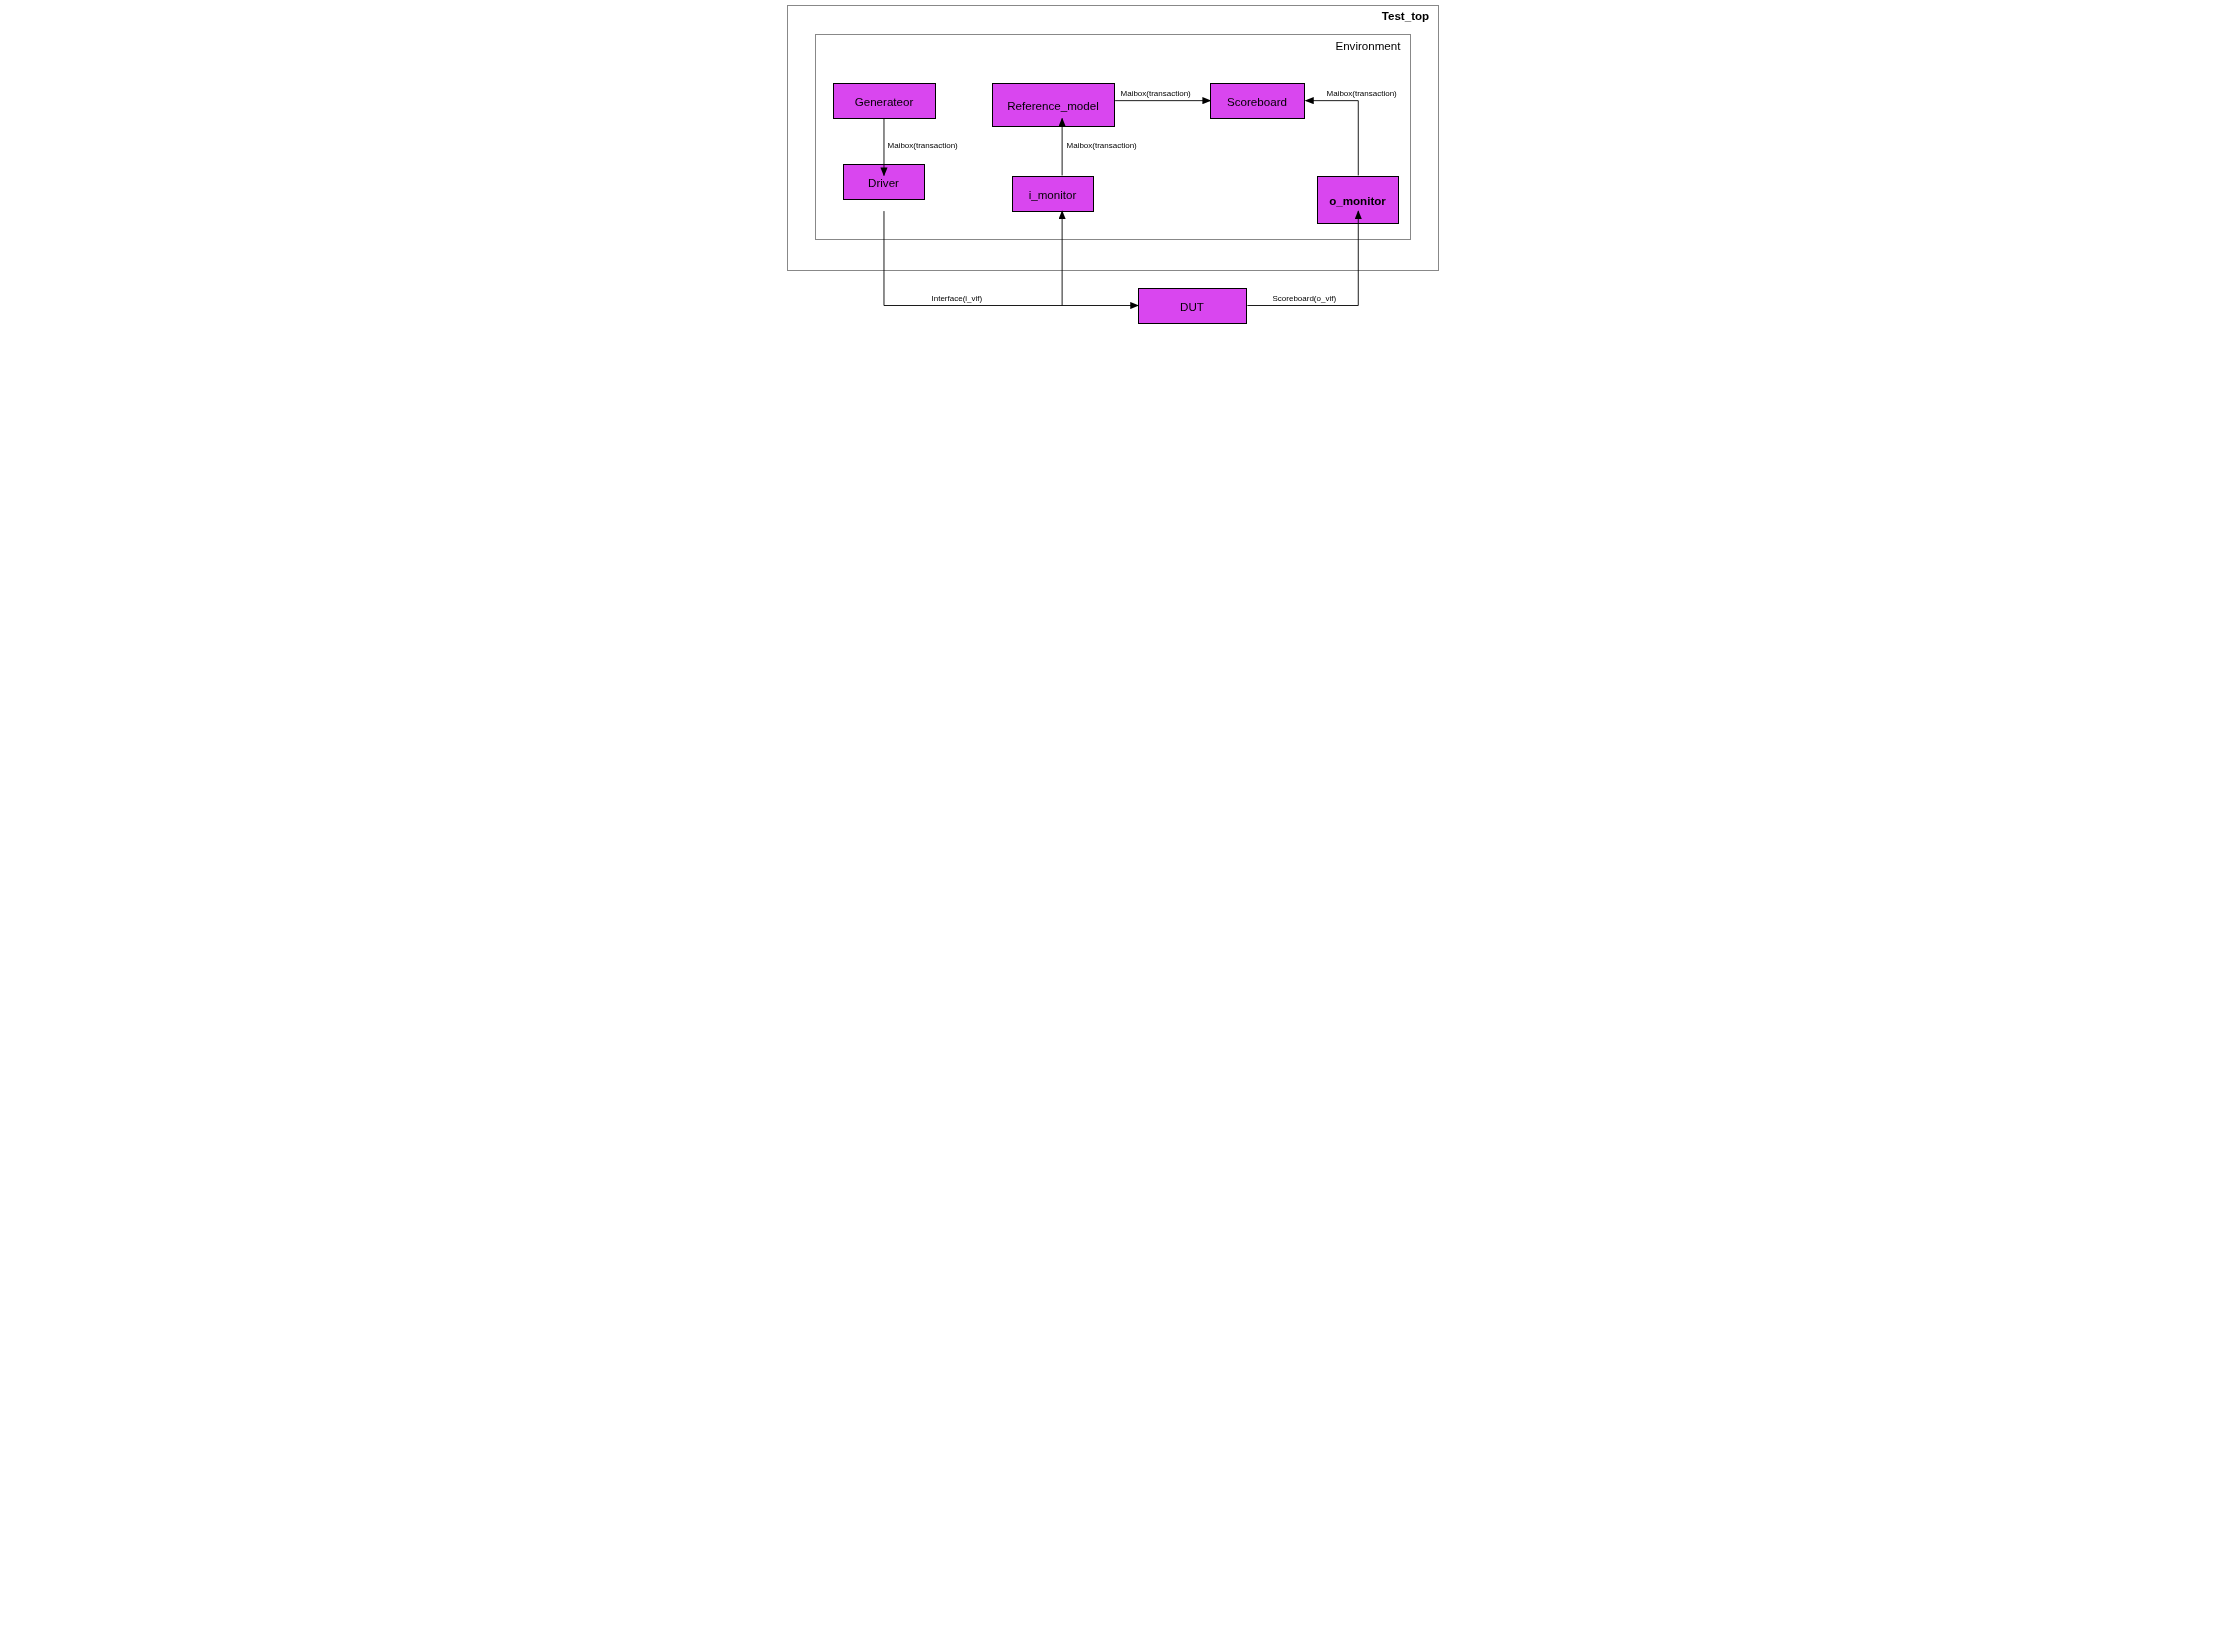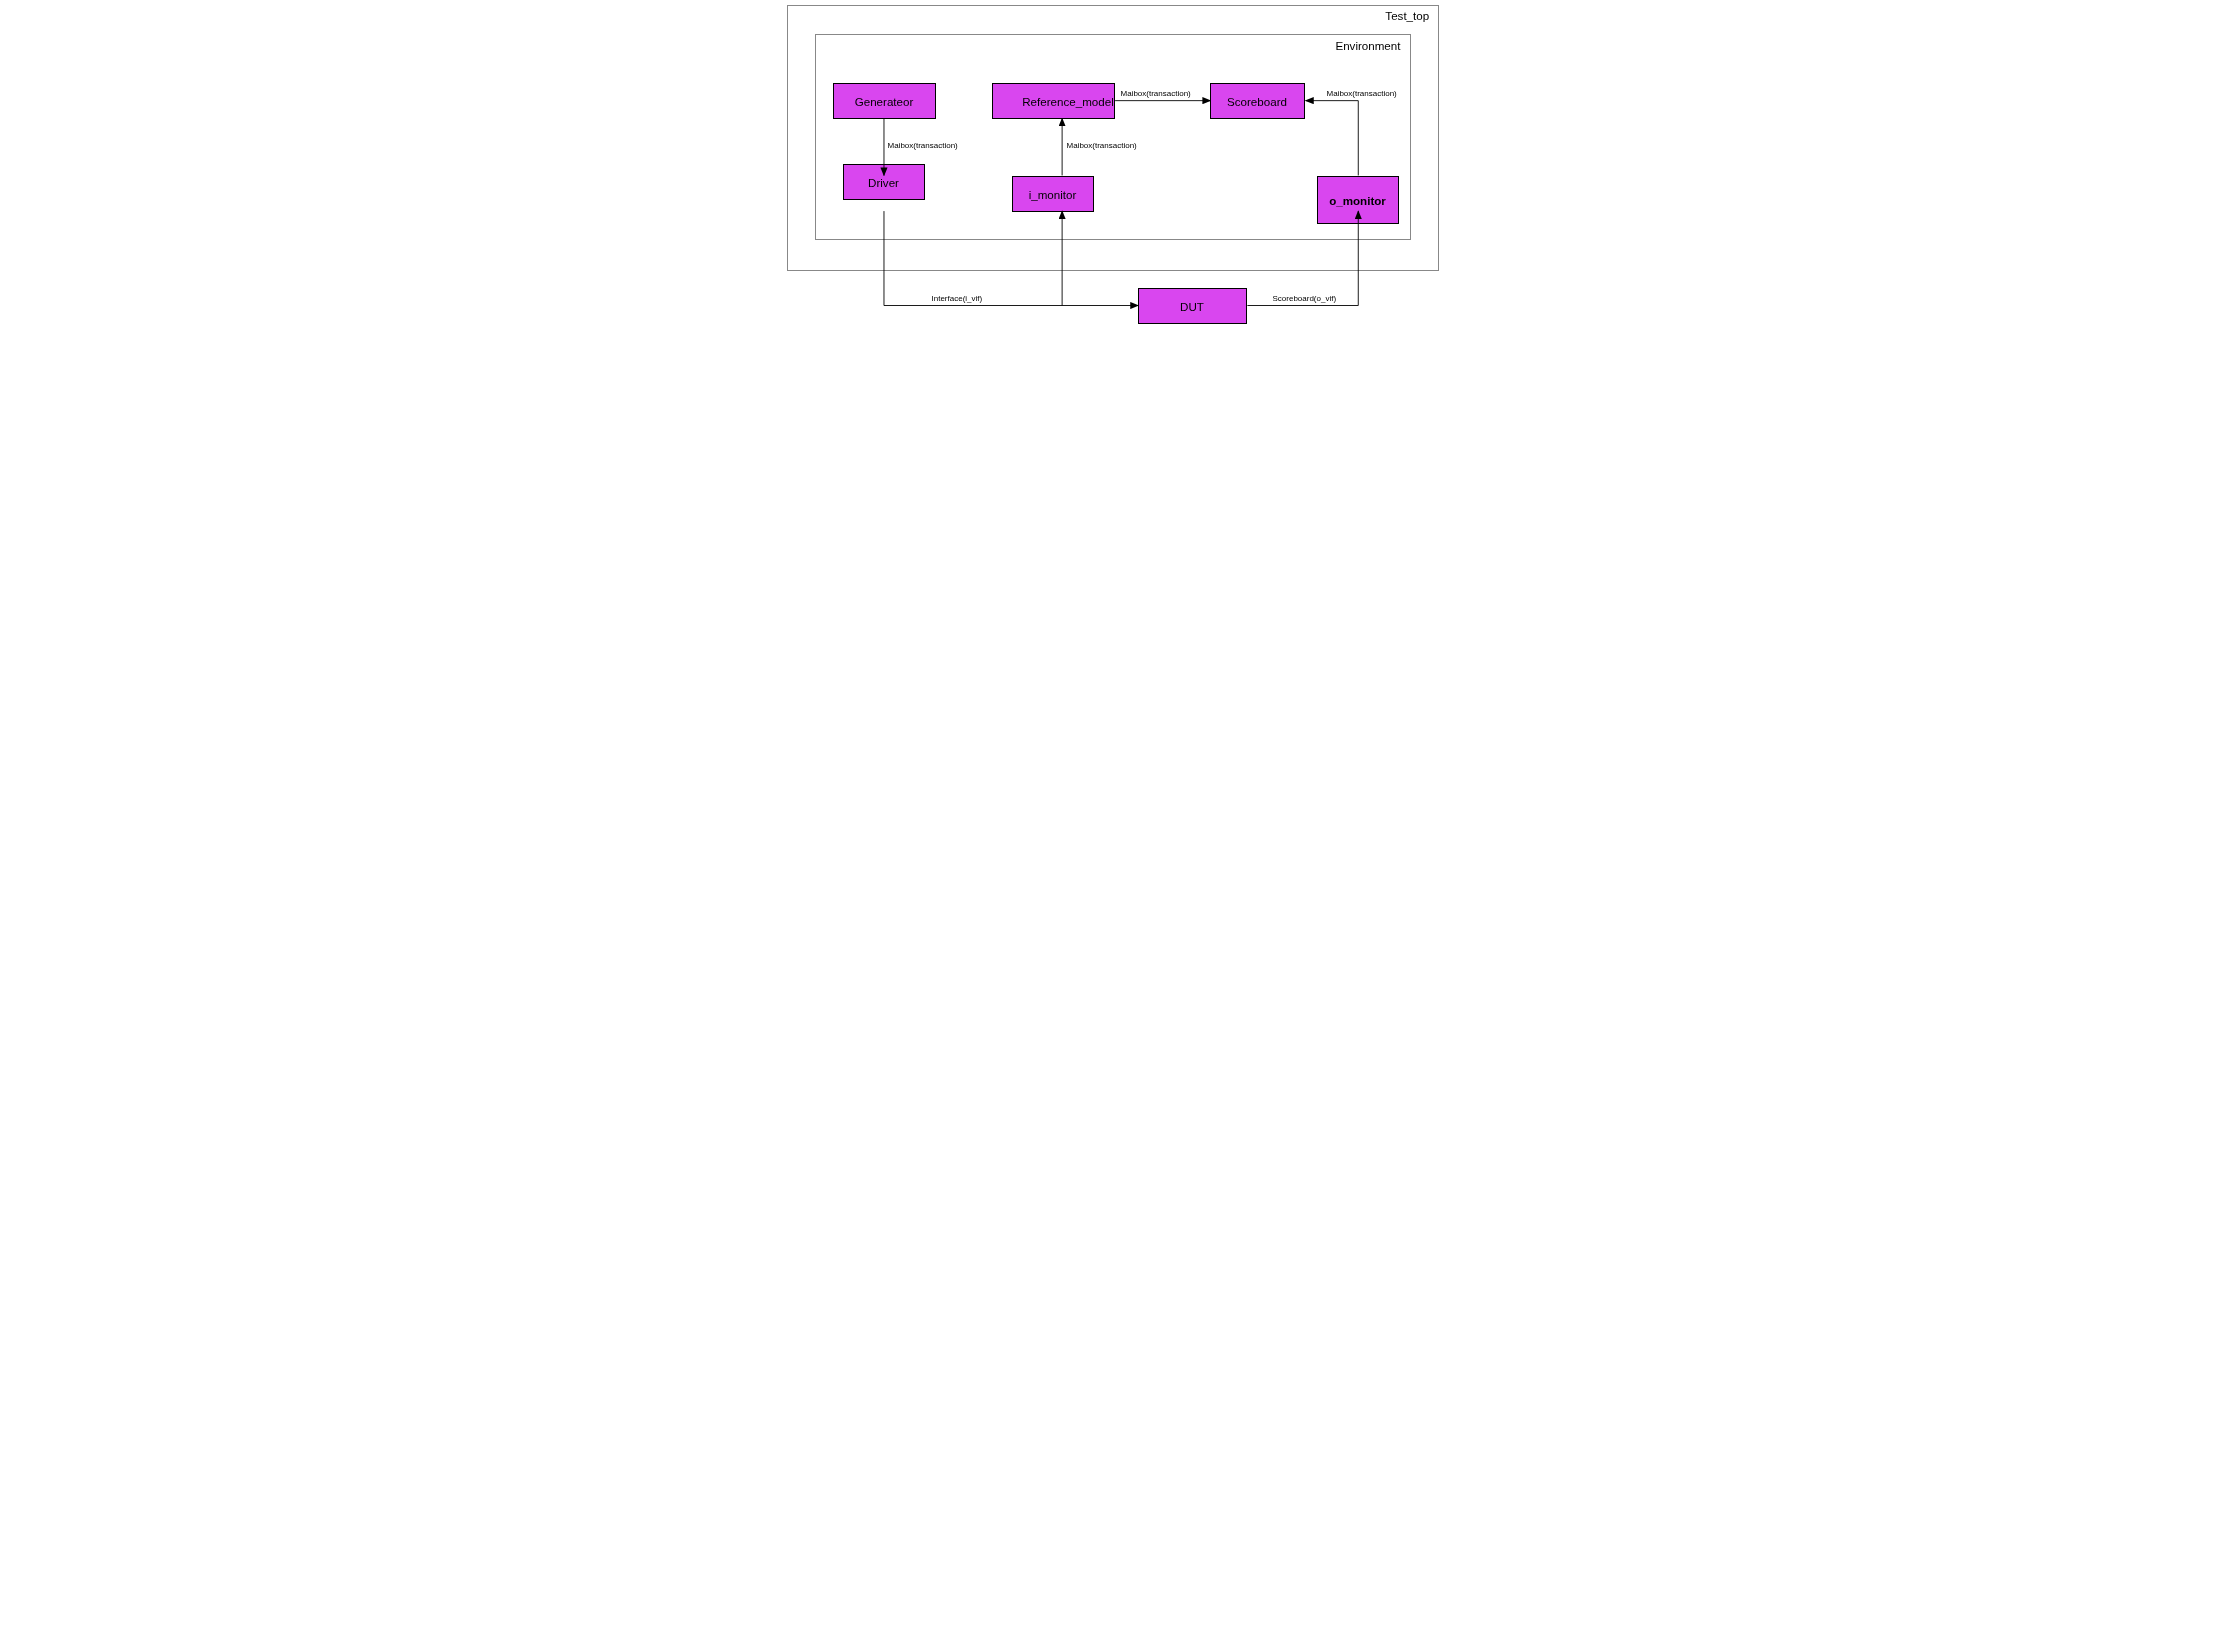--- a/index.html
+++ b/index.html
@@ -52,37 +52,37 @@
     width: 658px;
     height: 330px;
     pointer-events: none;
   }
 </style>
 </head>
 <body>
 
 <div class="canvas">
 
-  <div class="container-box" style="left:2.7px; top:4.5px; width:652px; height:266px;">
+  <div class="container-box" style="left:2.7px; top:4.5px; width:652px; height:266px;font-weight:bold;">
     <span class="corner-label" style="right:9px; top:3.6px;">Test_top</span>
   </div>
 
   <div class="container-box" style="left:30px; top:34px; width:596px; height:206px;">
     <span class="corner-label" style="right:9px; top:3.6px;">Environment</span>
   </div>
 
   <div class="box" style="left:48px; top:83px; width:103px; height:36px;">
     <span class="node-label">Generateor</span>
   </div>
 
   <div class="box" style="left:58px; top:164px; width:82px; height:36px;">
     <span class="node-label">Driver</span>
   </div>
 
-  <div class="box" style="left:207px; top:83px; width:123px; height:36px;padding-left:15px;">
+  <div class="box" style="left:207px; top:83px; width:123px; height:44px;">
     <span class="node-label">Reference_model</span>
   </div>
 
   <div class="box" style="left:227px; top:176px; width:82px; height:36px;">
     <span class="node-label">i_monitor</span>
   </div>
 
   <div class="box" style="left:425px; top:83px; width:95px; height:36px;">
     <span class="node-label">Scoreboard</span>
   </div>

